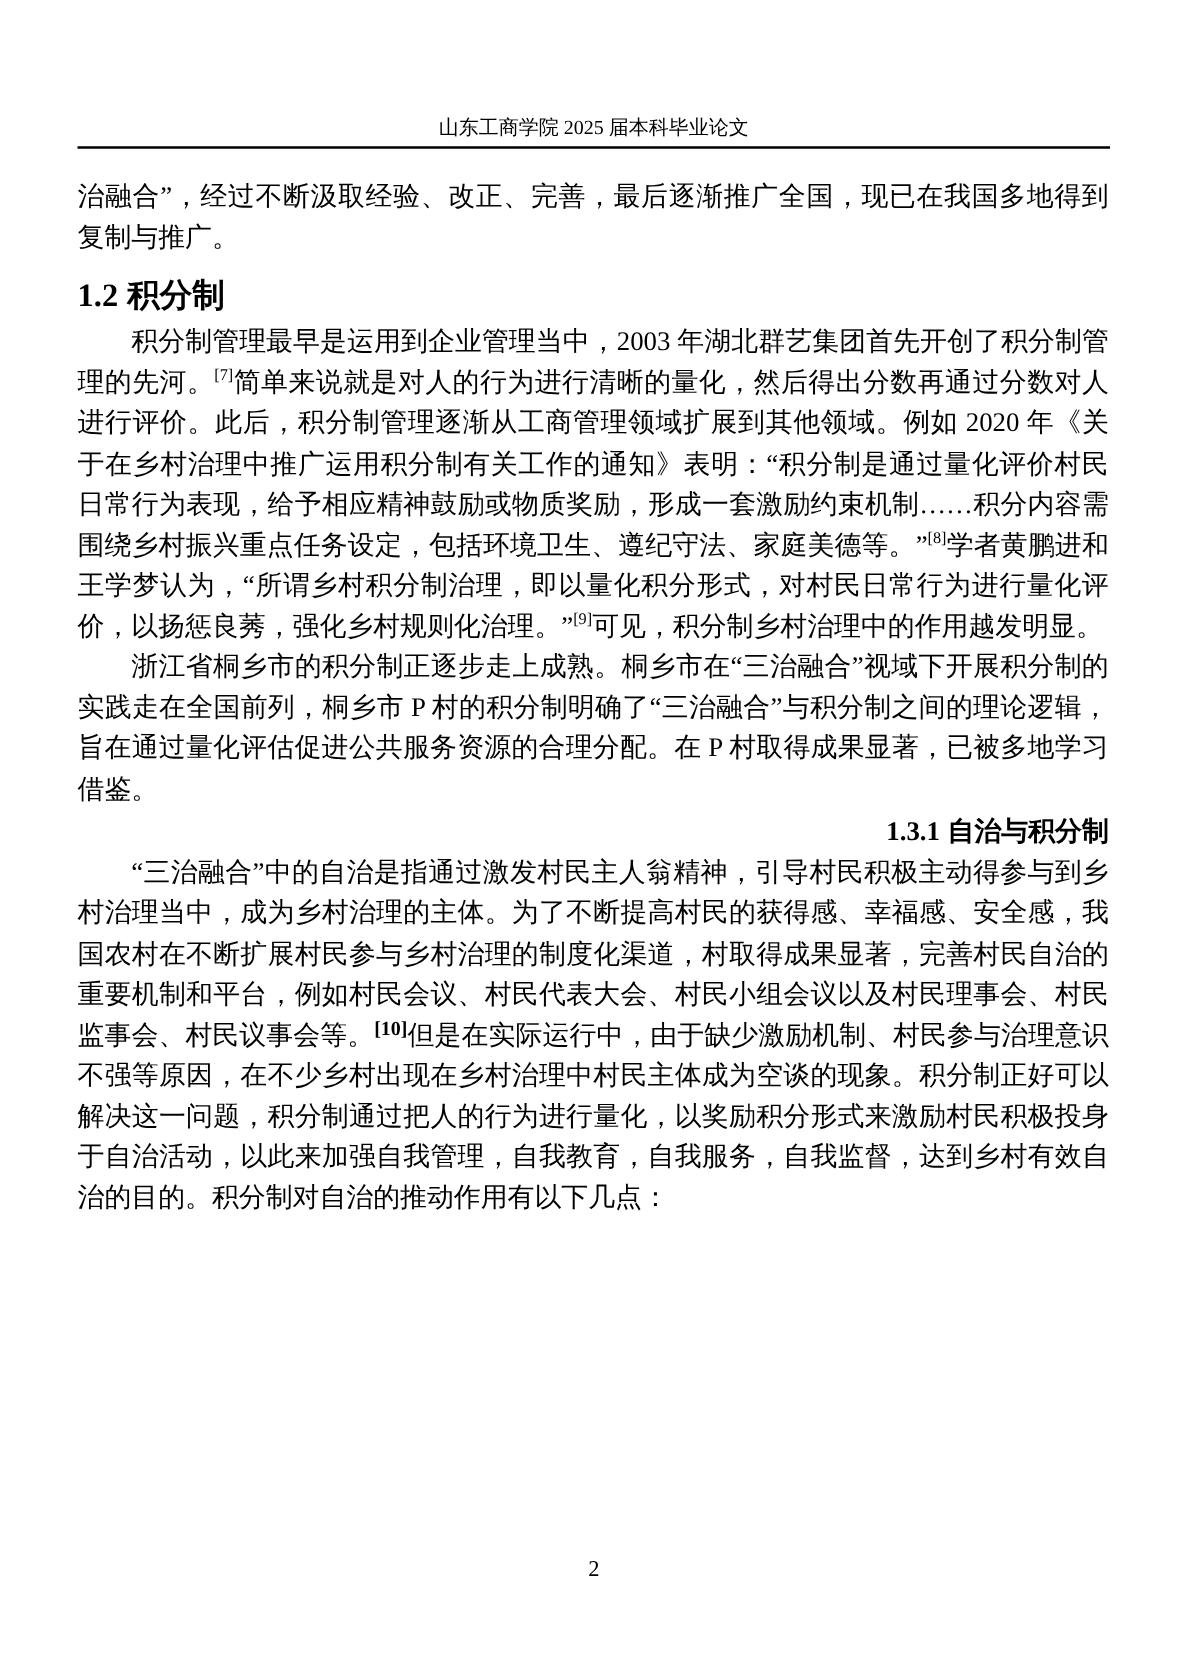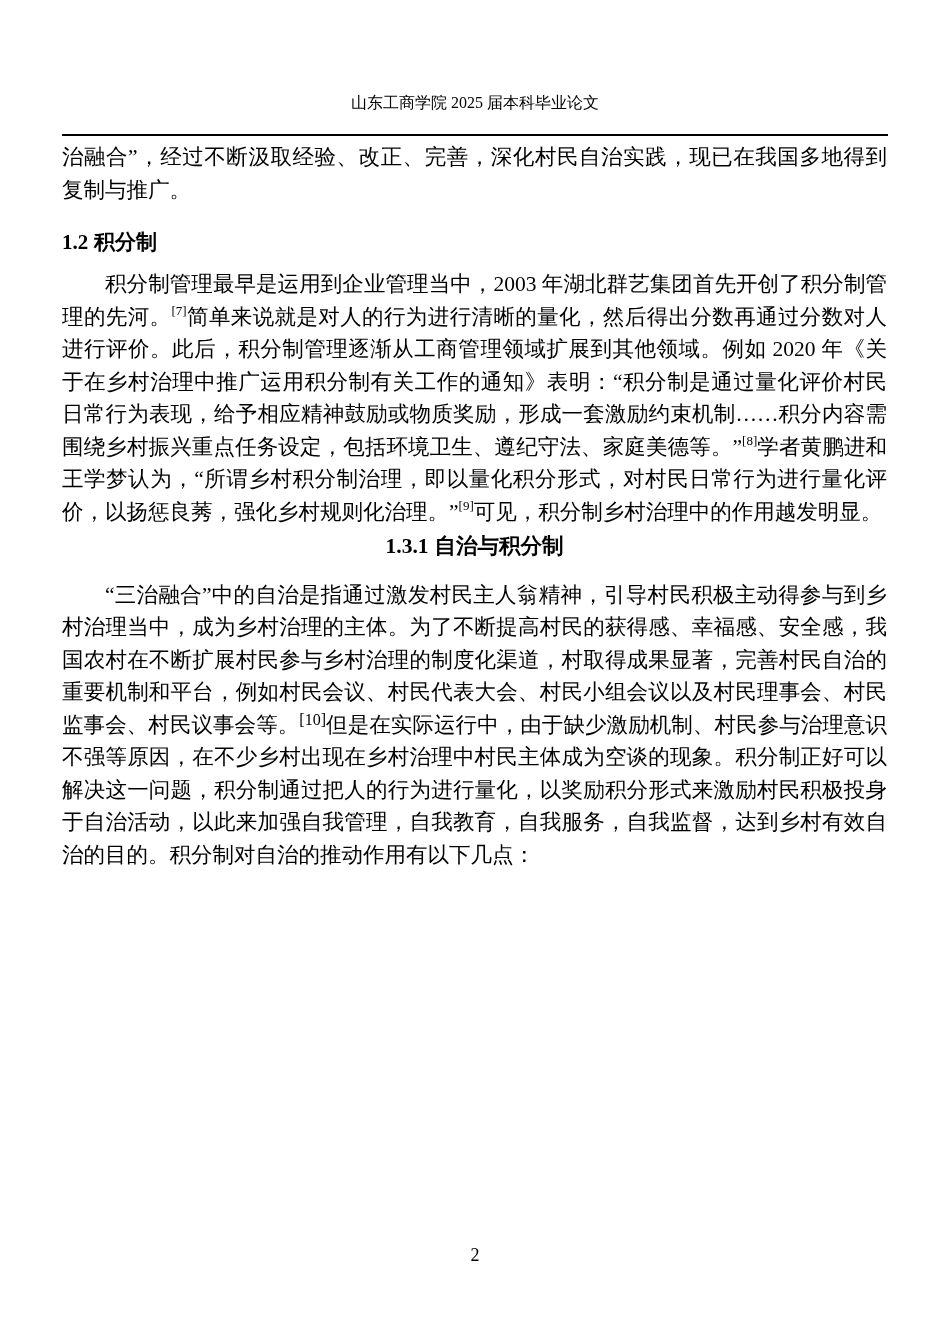--- a/index.html
+++ b/index.html
@@ -10,87 +10,89 @@
     color:#000;
     font-family:"Liberation Serif","DejaVu Serif",serif;
     overflow:hidden;
   }
   .page-header {
     position:absolute;
     left:62px; width:826px; top:92px;
     text-align:center;
     font-size:16px;
     line-height:22px;
-    padding-bottom:20px;
+    padding-bottom:3px;
     border-bottom:2px solid #000;
   }
   .content {
     position:absolute;
     left:62px; top:141px;
     width:825px;
     font-size:21.5px;
     line-height:32.5px;
     text-align:justify;
     text-justify:inter-ideograph;
   }
   .content p { margin:0; text-indent:2em; }
   .content p.no-indent { text-indent:0; }
   h2.sec-heading {
     margin:10px 0 0 0;
-    font-size:21px;
-    line-height:52px;
+    font-size:26px;
+    line-height:40px;
     font-weight:bold;
     font-family:"Liberation Sans","DejaVu Sans",sans-serif;
     text-align:left;
   }
   h3.sub-heading {
-    margin:2px 0 16px 0;
+    margin:2px 0 0 0;
     font-size:21.5px;
     line-height:32.5px;
     font-weight:bold;
     font-family:"Liberation Sans","DejaVu Sans",sans-serif;
-    text-align:center;
+    text-align:right;
   }
   .h-num { font-family:"Liberation Serif","DejaVu Serif",serif; }
   sup.cite {
     font-size:13px;
     line-height:0;
     vertical-align:9px;
   }
   sup.cite-lg {
     font-size:16px;
     line-height:0;
     vertical-align:7px;
+    font-weight:bold;
   }
   .page-number {
     position:absolute;
     left:0; width:950px; top:1243px;
     text-align:center;
     font-size:18px;
     line-height:24px;
   }
 </style>
 </head>
 <body>
 
 <div class="page">
 
   <div class="page-header">
     <span>山东工商学院 2025 届本科毕业论文</span>
   </div>
 
   <div class="content">
 
-    <p class="no-indent">治融合”，经过不断汲取经验、改正、完善，深化村民自治实践，现已在我国多地得到复制与推广。</p>
+    <p class="no-indent">治融合”，经过不断汲取经验、改正、完善，最后逐渐推广全国，现已在我国多地得到复制与推广。</p>
 
     <h2 class="sec-heading"><span class="h-num">1.2</span>&nbsp;<span>积分制</span></h2>
 
     <p><span>积分制管理最早是运用到企业管理当中，2003 年湖北群艺集团首先开创了积分制管理的先河。</span><sup class="cite">[7]</sup><span>简单来说就是对人的行为进行清晰的量化，然后得出分数再通过分数对人进行评价。此后，积分制管理逐渐从工商管理领域扩展到其他领域。例如 2020 年《关于在乡村治理中推广运用积分制有关工作的通知》表明：“积分制是通过量化评价村民日常行为表现，给予相应精神鼓励或物质奖励，形成一套激励约束机制……积分内容需围绕乡村振兴重点任务设定，包括环境卫生、遵纪守法、家庭美德等。”</span><sup class="cite">[8]</sup><span>学者黄鹏进和王学梦认为，“所谓乡村积分制治理，即以量化积分形式，对村民日常行为进行量化评价，以扬惩良莠，强化乡村规则化治理。”</span><sup class="cite">[9]</sup><span>可见，积分制乡村治理中的作用越发明显。</span></p>
 
 
+    <p>浙江省桐乡市的积分制正逐步走上成熟。桐乡市在“三治融合”视域下开展积分制的实践走在全国前列，桐乡市 P 村的积分制明确了“三治融合”与积分制之间的理论逻辑，旨在通过量化评估促进公共服务资源的合理分配。在 P 村取得成果显著，已被多地学习借鉴。</p>
 
 
 
     <h3 class="sub-heading"><span class="h-num">1.3.1</span>&nbsp;<span>自治与积分制</span></h3>
 
     <p><span>“三治融合”中的自治是指通过激发村民主人翁精神，引导村民积极主动得参与到乡村治理当中，成为乡村治理的主体。为了不断提高村民的获得感、幸福感、安全感，我国农村在不断扩展村民参与乡村治理的制度化渠道，村取得成果显著，完善村民自治的重要机制和平台，例如村民会议、村民代表大会、村民小组会议以及村民理事会、村民监事会、村民议事会等。</span><sup class="cite-lg">[10]</sup><span>但是在实际运行中，由于缺少激励机制、村民参与治理意识不强等原因，在不少乡村出现在乡村治理中村民主体成为空谈的现象。积分制正好可以解决这一问题，积分制通过把人的行为进行量化，以奖励积分形式来激励村民积极投身于自治活动，以此来加强自我管理，自我教育，自我服务，自我监督，达到乡村有效自治的目的。积分制对自治的推动作用有以下几点：</span></p>
 
   </div>
 
   <div class="page-number">2</div>

